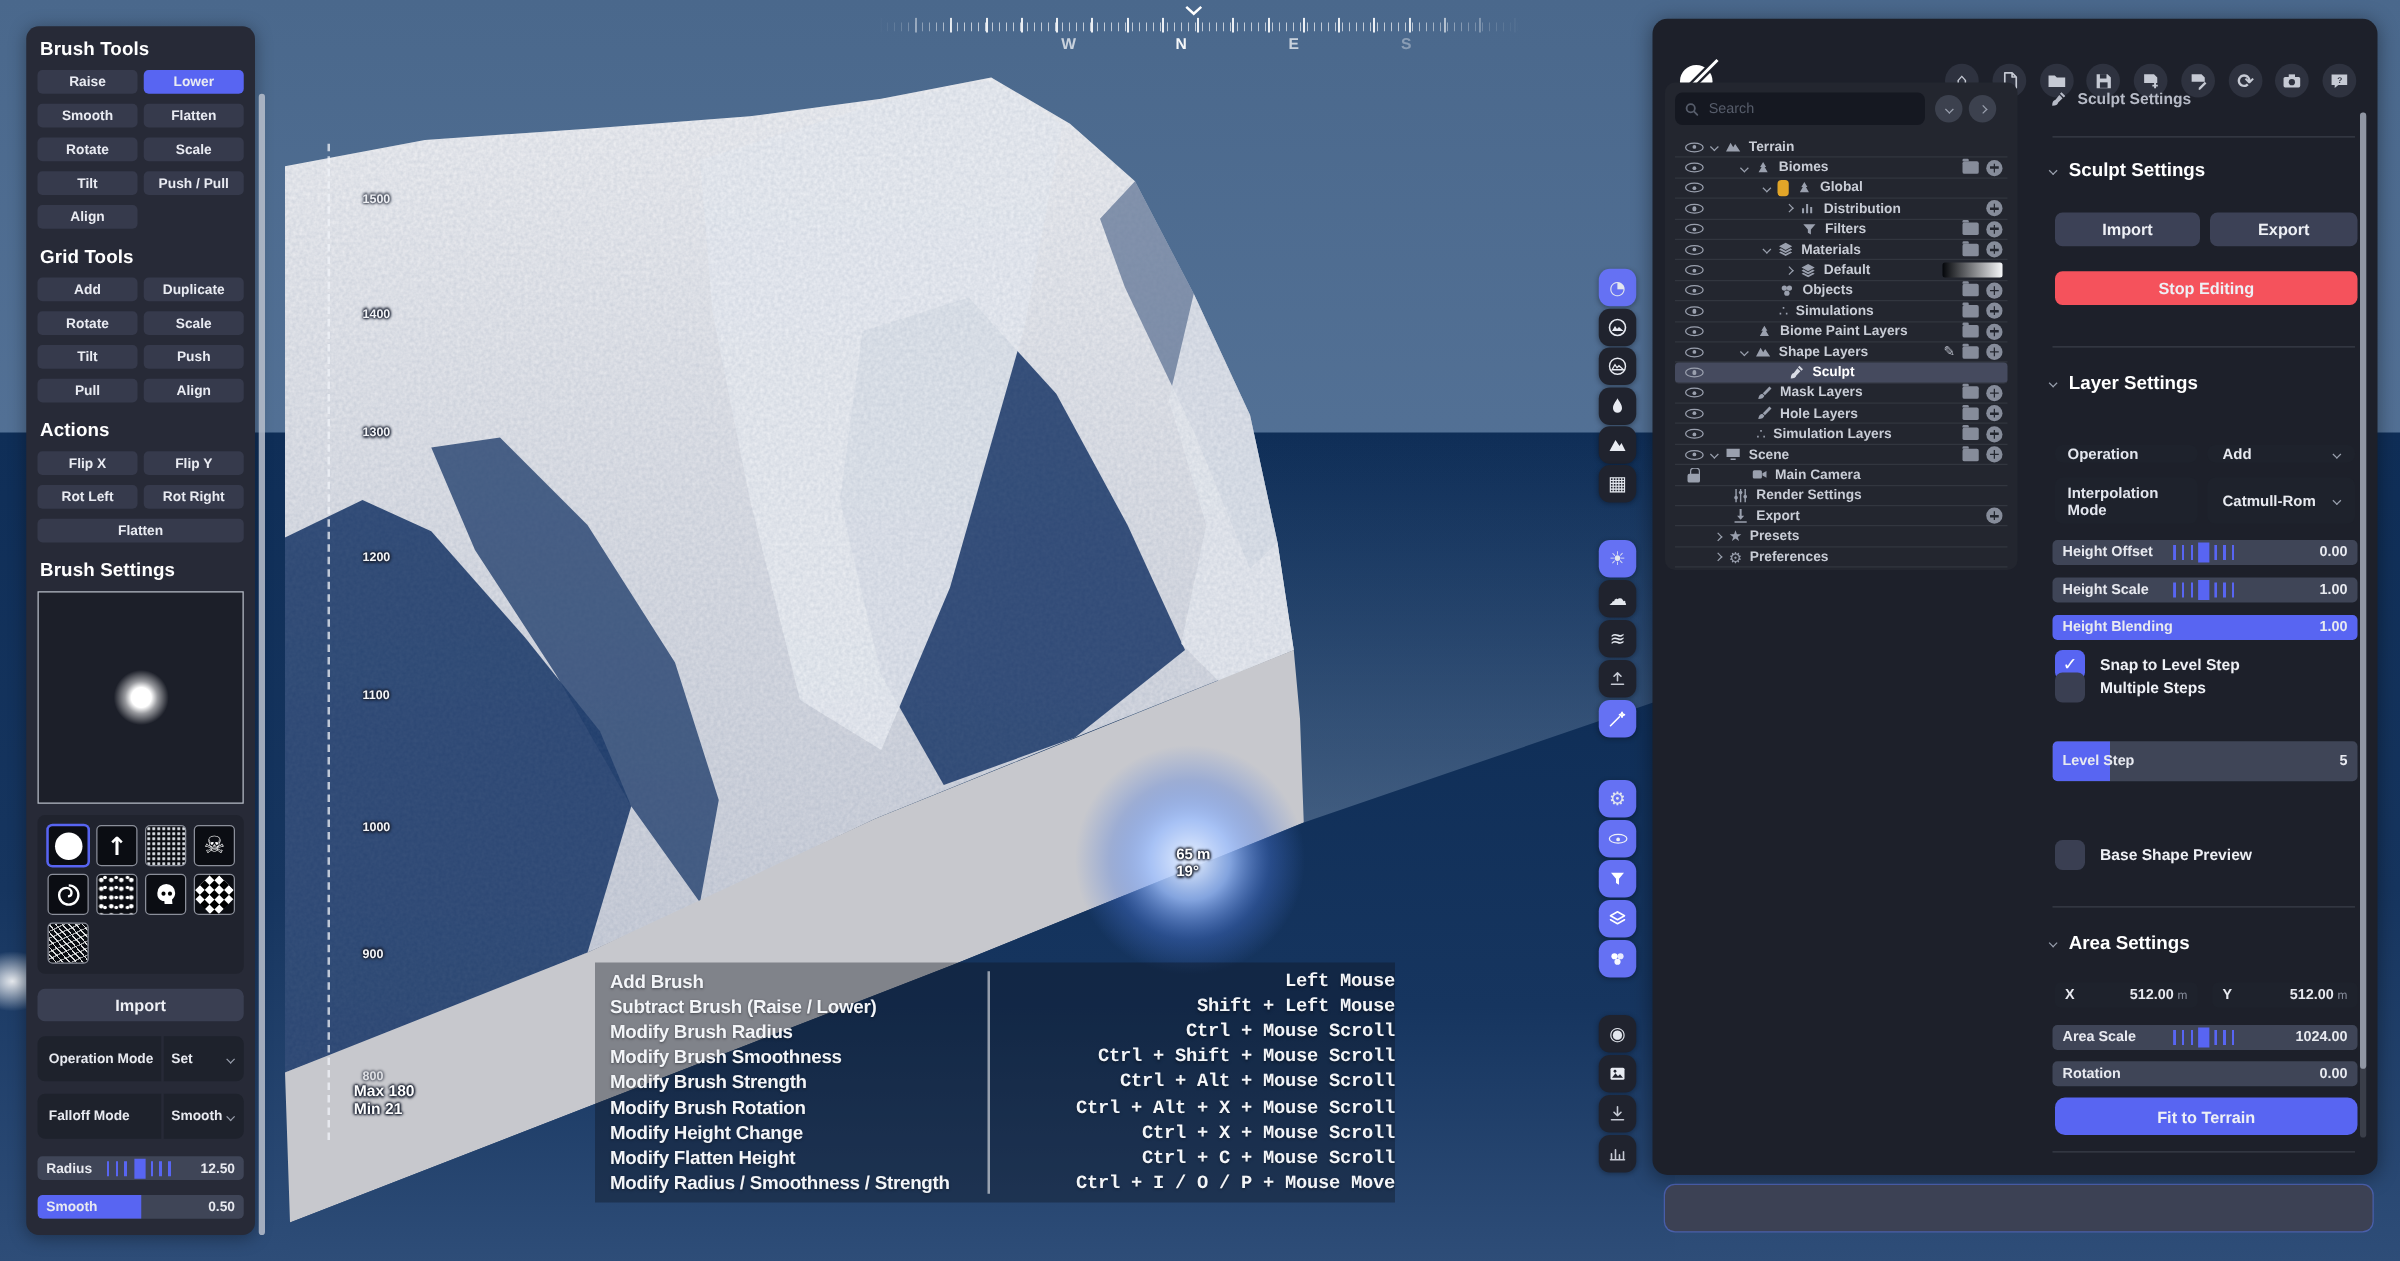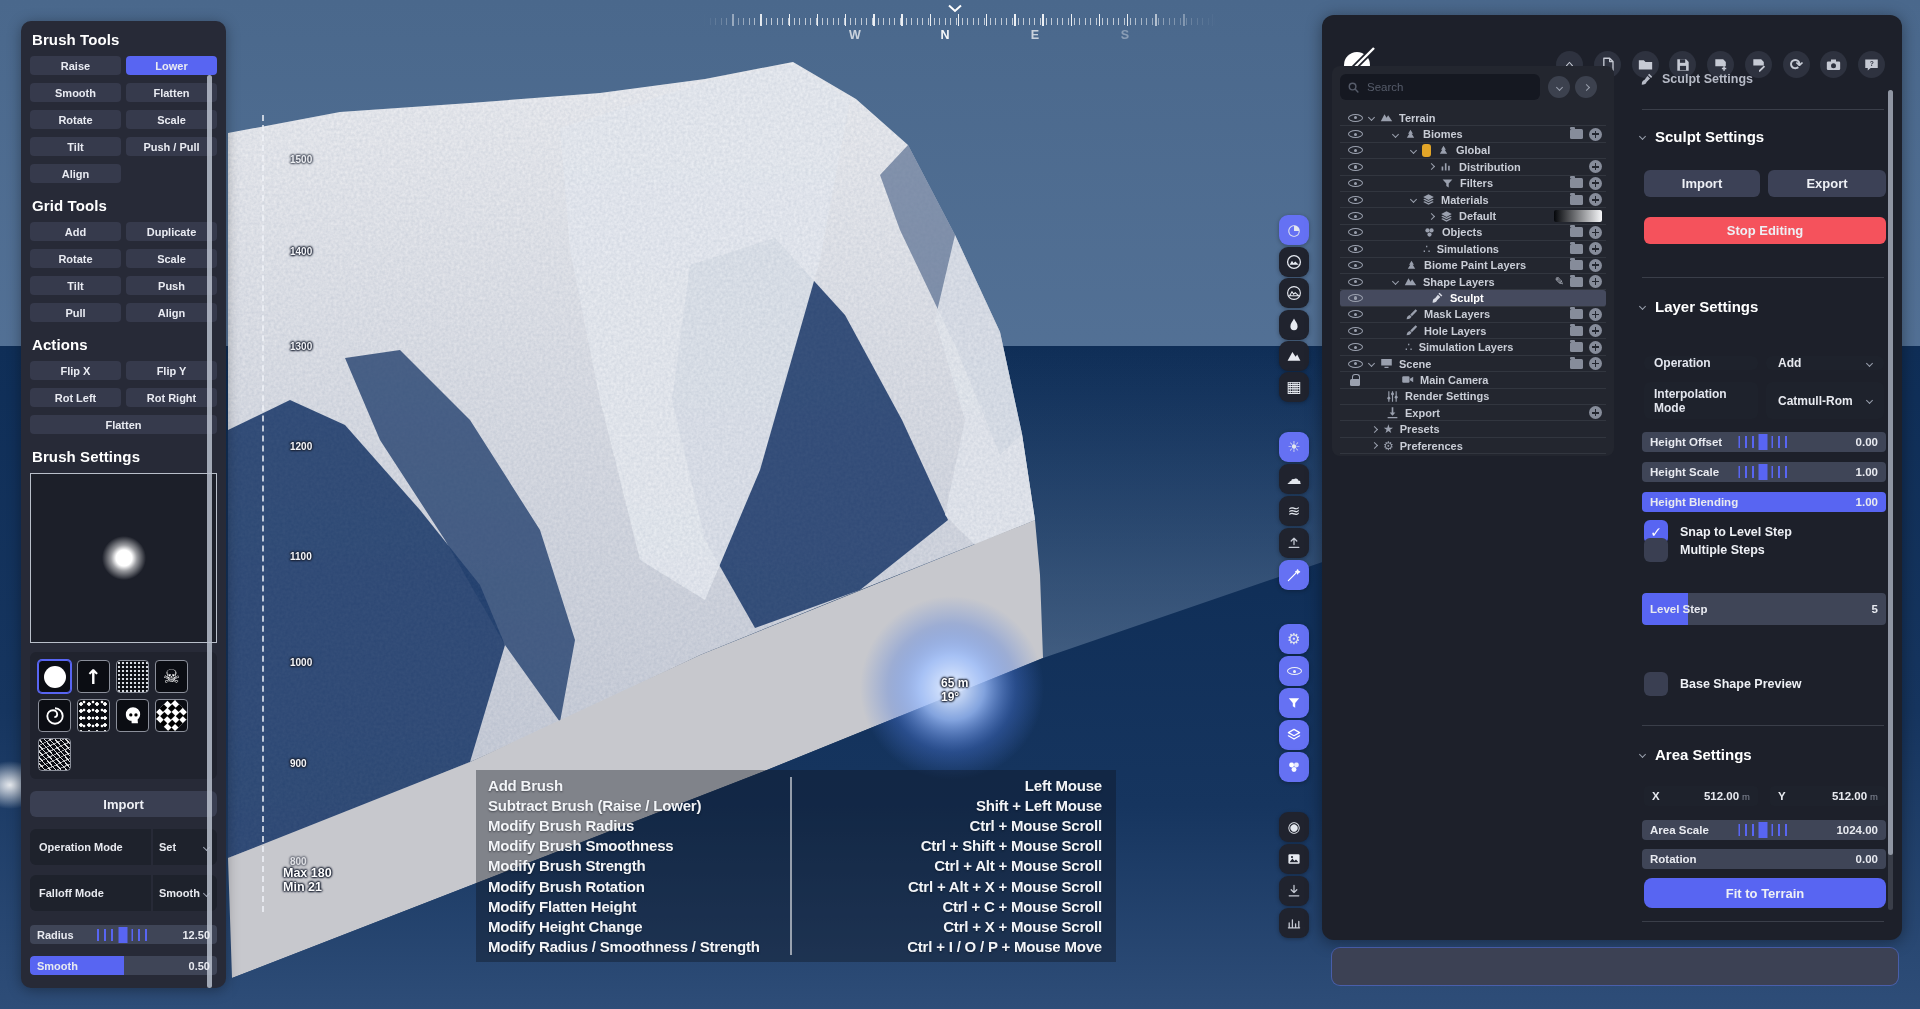--- a/index.html
+++ b/index.html
@@ -32,21 +32,21 @@
       background:#868c9a;border-radius:1px 1px 0 0;}
   .plus{position:relative;width:13px;height:13px;background:#868c9a;border-radius:50%;flex:none;}
   .plus::before,.plus::after{content:"";position:absolute;background:#23262f;}
   .plus::before{left:3px;top:5.7px;width:7px;height:1.7px;}
   .plus::after{left:5.7px;top:3px;width:1.7px;height:7px;}
   svg.ti{width:13px;height:13px;fill:#9aa0ae;flex:none;}
   svg.si{fill:none;stroke:#c6cad4;stroke-width:1.6;stroke-linecap:round;stroke-linejoin:round;}
   .g{font-family:"DejaVu Sans",sans-serif;line-height:1;}
 
   
-  .lpanel{position:absolute;left:21px;top:21px;width:205px;height:967px;background:var(--panel);
+  .lpanel{position:absolute;left:21px;top:21px;width:183px;height:967px;background:var(--panel);
           border-radius:10px;padding:10px 9px 8px 9px;box-shadow:0 2px 14px rgba(0,0,0,.35);}
   .lpanel h3{margin:0 0 8px 2px;font-size:15px;font-weight:600;color:#fff;letter-spacing:.1px;}
   .bgrid{display:grid;grid-template-columns:1fr 1fr;gap:8px 5px;margin-bottom:14px;}
   .btn{height:19px;border-radius:4px;background:#363a4c;color:#e9ebf2;font-size:11px;font-weight:700;
        display:flex;align-items:center;justify-content:center;cursor:pointer;}
   .btn.full{grid-column:1/3;}
   .btn.on{background:var(--acc);}
   .preview{height:170px;border:1.5px solid #b9bfca;background:#1c1f29;position:relative;margin-bottom:9px;}
   .blob{position:absolute;left:50%;top:50%;width:46px;height:46px;transform:translate(-50%,-50%);
         background:radial-gradient(circle,#fff 0 8px,rgba(255,255,255,.55) 13px,transparent 22px);}
@@ -94,21 +94,21 @@
   .elev{position:absolute;left:290px;font-size:10px;font-weight:700;color:#f4f5f8;
         text-shadow:0 1px 2px #1b2233,0 -1px 2px #1b2233,1px 0 2px #1b2233,-1px 0 2px #1b2233;}
   .vlabel{position:absolute;font-size:12.5px;font-weight:700;color:#fff;line-height:14px;
         text-shadow:0 1px 2px #151c2c,0 -1px 2px #151c2c,1px 0 2px #151c2c,-1px 0 2px #151c2c;}
   .helpbox{position:absolute;left:476px;top:770px;width:640px;height:192px;background:rgba(14,19,29,.38);
         padding:5px 0;}
   .helpbox .div{position:absolute;left:314px;top:7px;bottom:7px;width:2px;background:rgba(255,255,255,.55);}
   .hrow{display:flex;height:20.2px;align-items:center;font-size:15px;font-weight:600;color:#f3f5f8;
         letter-spacing:-.2px;text-shadow:0 1px 2px rgba(10,14,22,.5);}
   .hrow .ha{padding-left:12px;}
-  .hrow .hk{margin-left:auto;padding-right:14px;}
+  .hrow .hk{margin-left:auto;font-family:Liberation Mono, monospace;}
 
   
   .vbtn{position:absolute;left:1279px;width:30px;height:30px;border-radius:9px;background:#20232e;
         display:flex;align-items:center;justify-content:center;color:#e3e7ee;font-size:15px;cursor:pointer;
         box-shadow:0 1px 4px rgba(0,0,0,.3);}
   .vbtn.on{background:#6571f3;}
   .vbtn svg{width:16px;height:16px;}
 
   
   .rwrap{position:absolute;left:1322px;top:15px;width:580px;height:925px;background:#1d202a;
@@ -287,26 +287,26 @@
       </div>
     <div class="hrow">
         <span class="ha">Modify Brush Strength</span>
         <span class="hk">Ctrl + Alt + Mouse Scroll</span>
       </div>
     <div class="hrow">
         <span class="ha">Modify Brush Rotation</span>
         <span class="hk">Ctrl + Alt + X + Mouse Scroll</span>
       </div>
     <div class="hrow">
+        <span class="ha">Modify Height Change</span>
+        <span class="hk">Ctrl + X + Mouse Scroll</span>
+      </div>
+    <div class="hrow">
         <span class="ha">Modify Flatten Height</span>
         <span class="hk">Ctrl + C + Mouse Scroll</span>
-      </div>
-    <div class="hrow">
-        <span class="ha">Modify Height Change</span>
-        <span class="hk">Ctrl + X + Mouse Scroll</span>
       </div>
     <div class="hrow">
         <span class="ha">Modify Radius / Smoothness / Strength</span>
         <span class="hk">Ctrl + I / O / P + Mouse Move</span>
       </div>
   </div>
 
   <div class="lpanel">
     <h3>Brush Tools</h3>
     <div class="bgrid">

